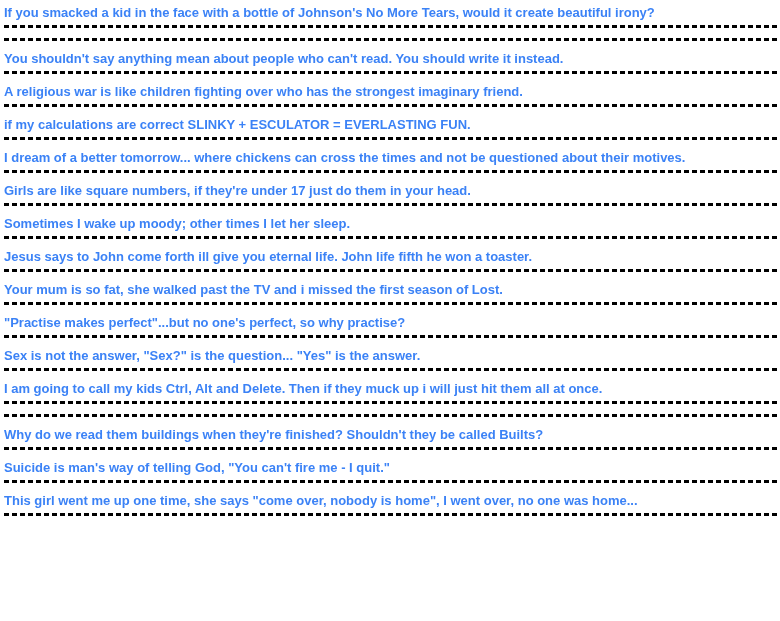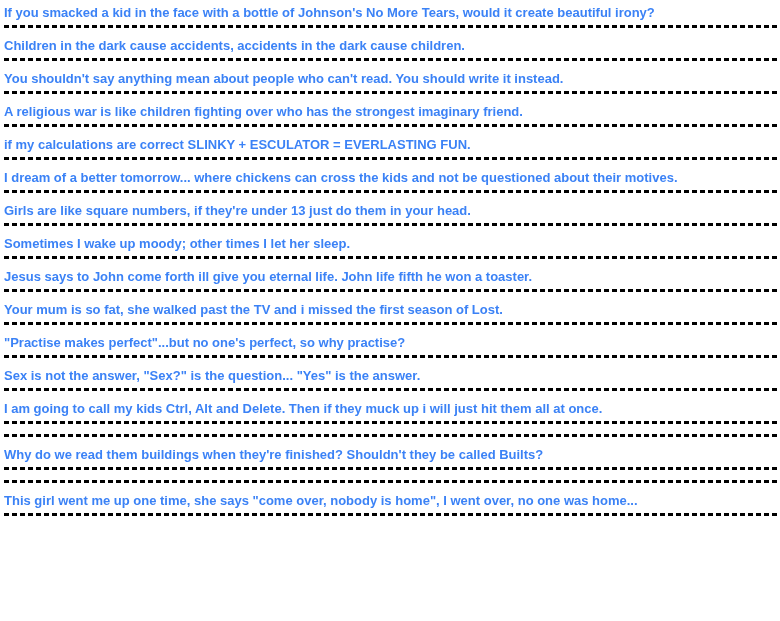--- a/index.html
+++ b/index.html
@@ -45,46 +45,45 @@
 <body>
 
 <div class="page">
   <div id="joke-list">
   <div class="joke-row">
     <p class="joke-text">If you smacked a kid in the face with a bottle of Johnson's No More Tears, would it create beautiful irony?</p>
     <div class="separator"></div>
   </div>
 
   <div class="joke-row">
-    <p class="joke-text">Children in the dark cause accidents, accidents in the dark cause children.</p>
     <div class="separator"></div>
   </div>
 
   <div class="joke-row">
     <p class="joke-text">You shouldn't say anything mean about people who can't read. You should write it instead.</p>
     <div class="separator"></div>
   </div>
 
   <div class="joke-row">
     <p class="joke-text">A religious war is like children fighting over who has the strongest imaginary friend.</p>
     <div class="separator"></div>
   </div>
 
   <div class="joke-row">
     <p class="joke-text">if my calculations are correct SLINKY + ESCULATOR = EVERLASTING FUN.</p>
     <div class="separator"></div>
   </div>
 
   <div class="joke-row">
-    <p class="joke-text">I dream of a better tomorrow... where chickens can cross the kids and not be questioned about their motives.</p>
+    <p class="joke-text">I dream of a better tomorrow... where chickens can cross the times and not be questioned about their motives.</p>
     <div class="separator"></div>
   </div>
 
   <div class="joke-row">
-    <p class="joke-text">Girls are like square numbers, if they're under 13 just do them in your head.</p>
+    <p class="joke-text">Girls are like square numbers, if they're under 17 just do them in your head.</p>
     <div class="separator"></div>
   </div>
 
   <div class="joke-row">
     <p class="joke-text">Sometimes I wake up moody; other times I let her sleep.</p>
     <div class="separator"></div>
   </div>
 
   <div class="joke-row">
     <p class="joke-text">Jesus says to John come forth ill give you eternal life. John life fifth he won a toaster.</p>
@@ -114,20 +113,21 @@
   <div class="joke-row">
     <div class="separator"></div>
   </div>
 
   <div class="joke-row">
     <p class="joke-text">Why do we read them buildings when they're finished? Shouldn't they be called Builts?</p>
     <div class="separator"></div>
   </div>
 
   <div class="joke-row">
+    <p class="joke-text">Suicide is man's way of telling God, "You can't fire me - I quit."</p>
     <div class="separator"></div>
   </div>
 
 
   <div class="joke-row">
     <p class="joke-text">This girl went me up one time, she says "come over, nobody is home", I went over, no one was home...</p>
     <div class="separator"></div>
   </div>
 </div>
 </div>

